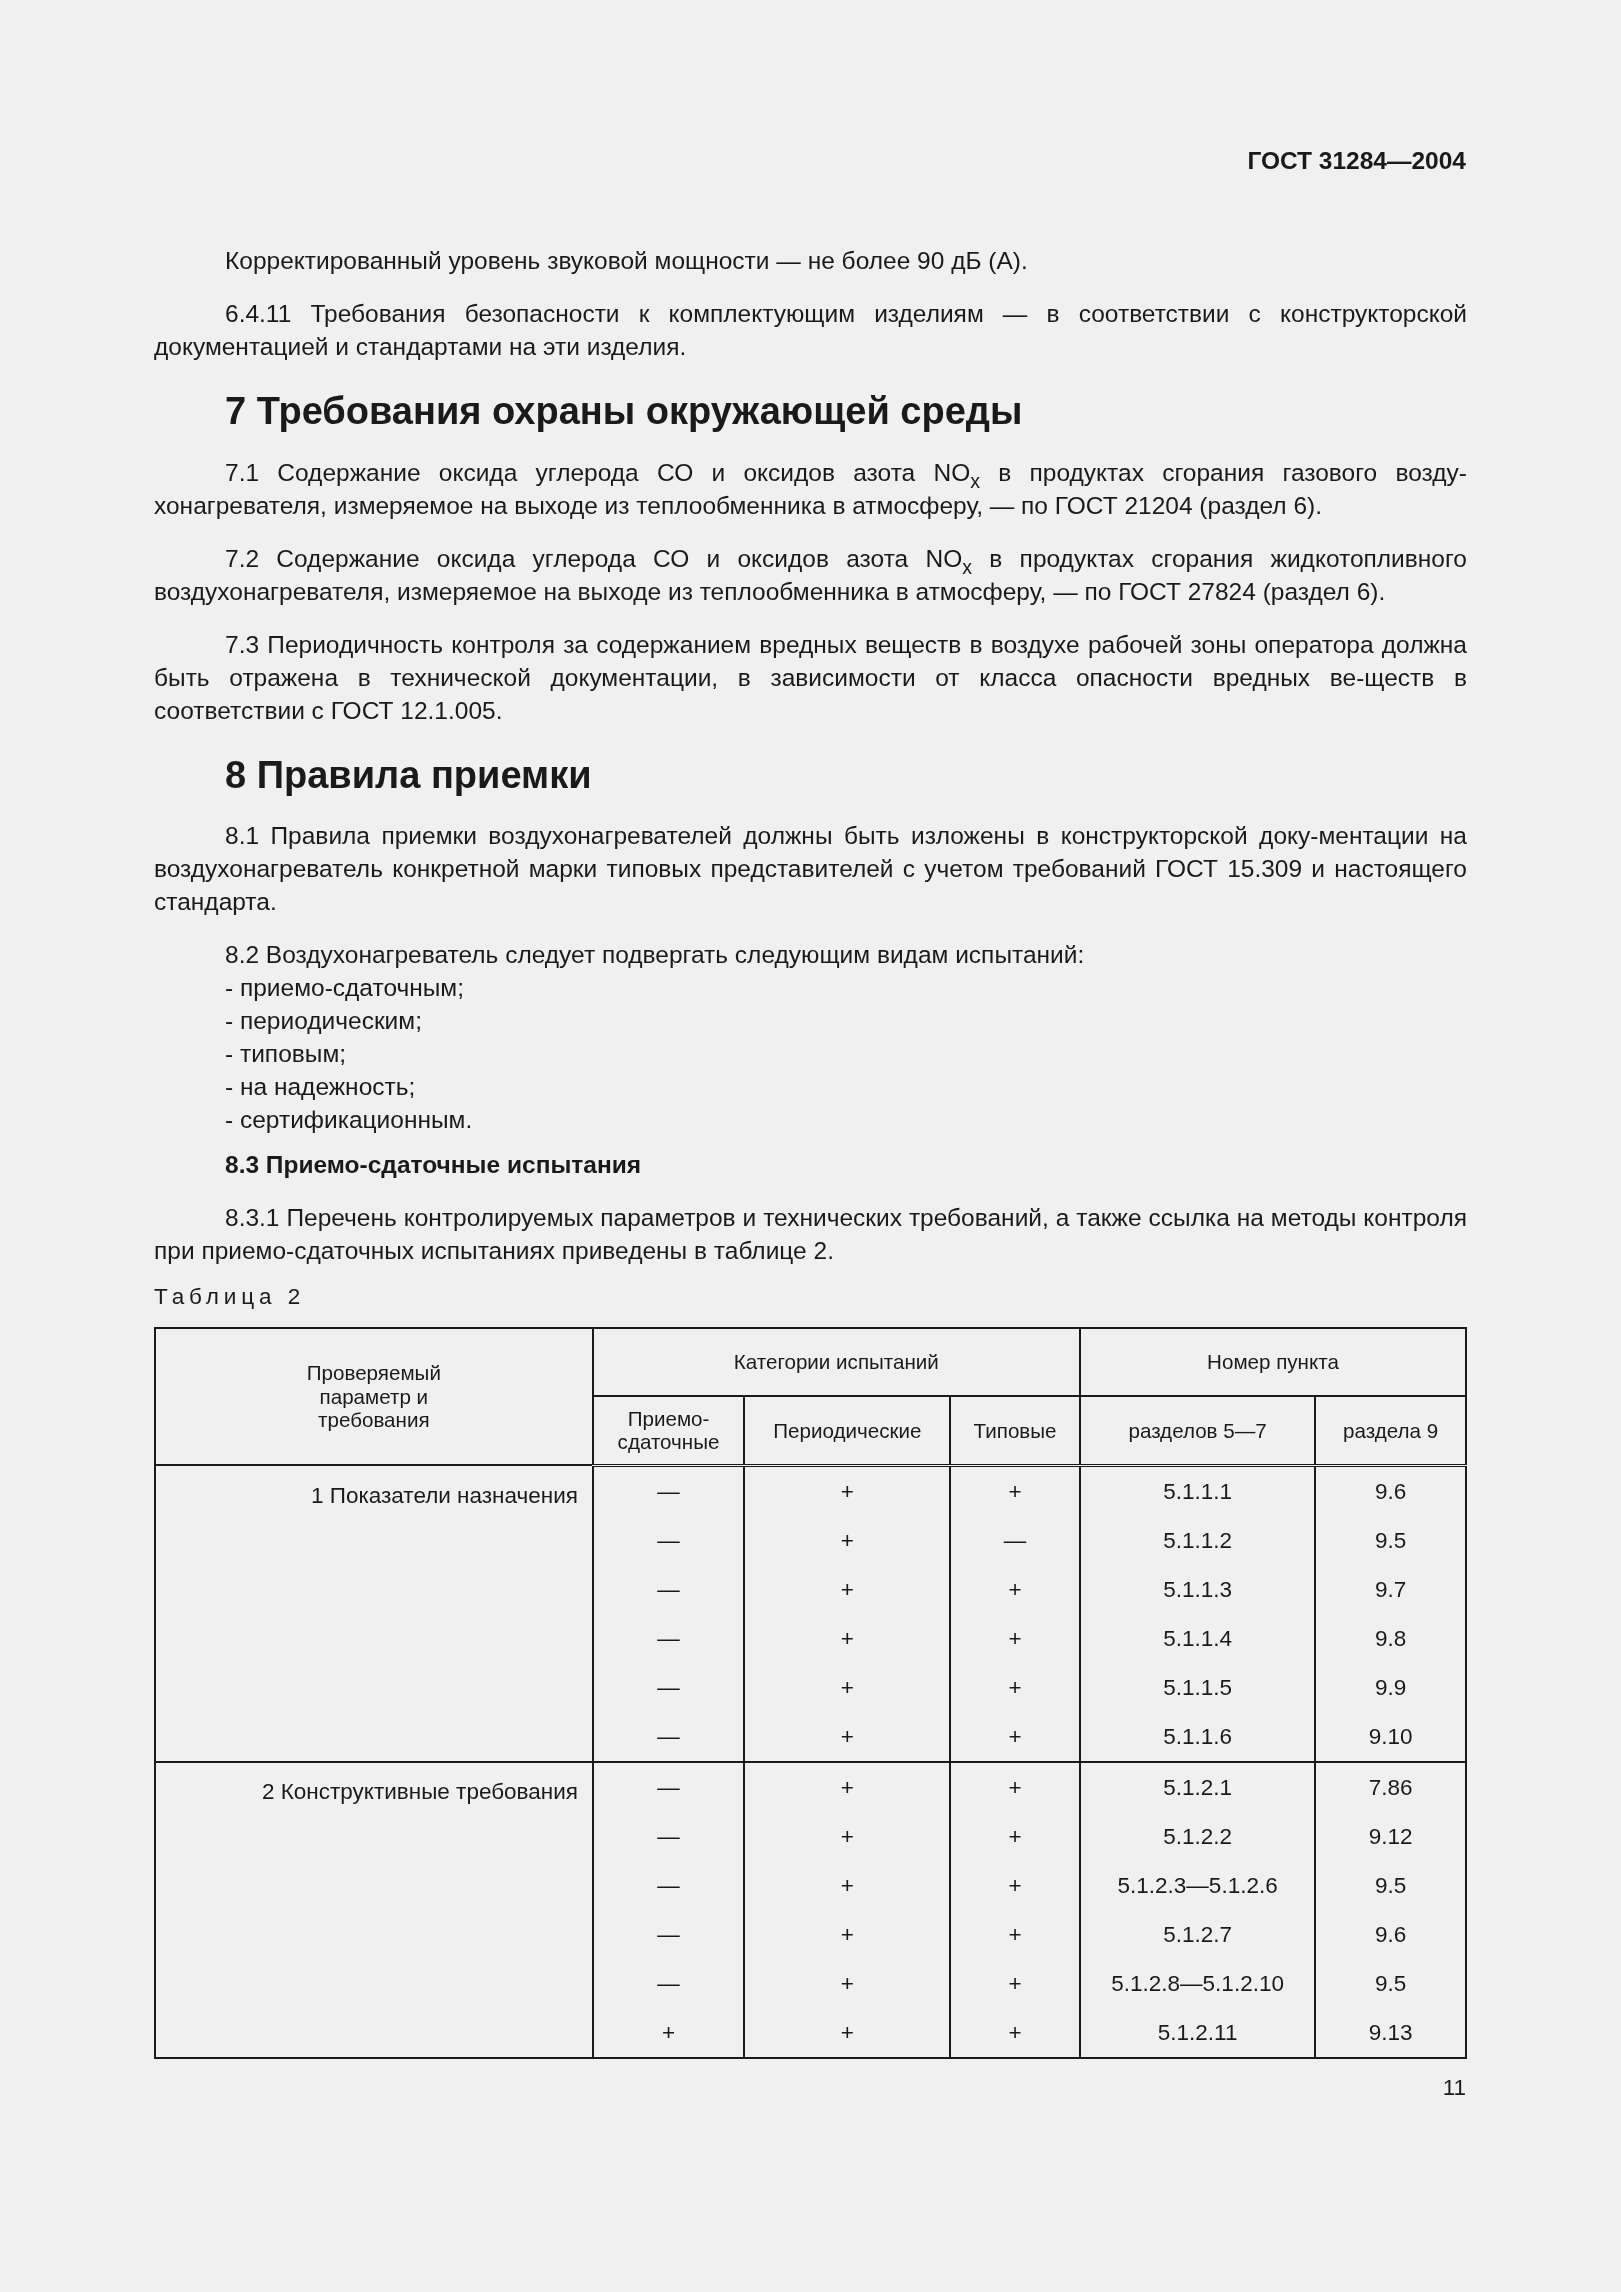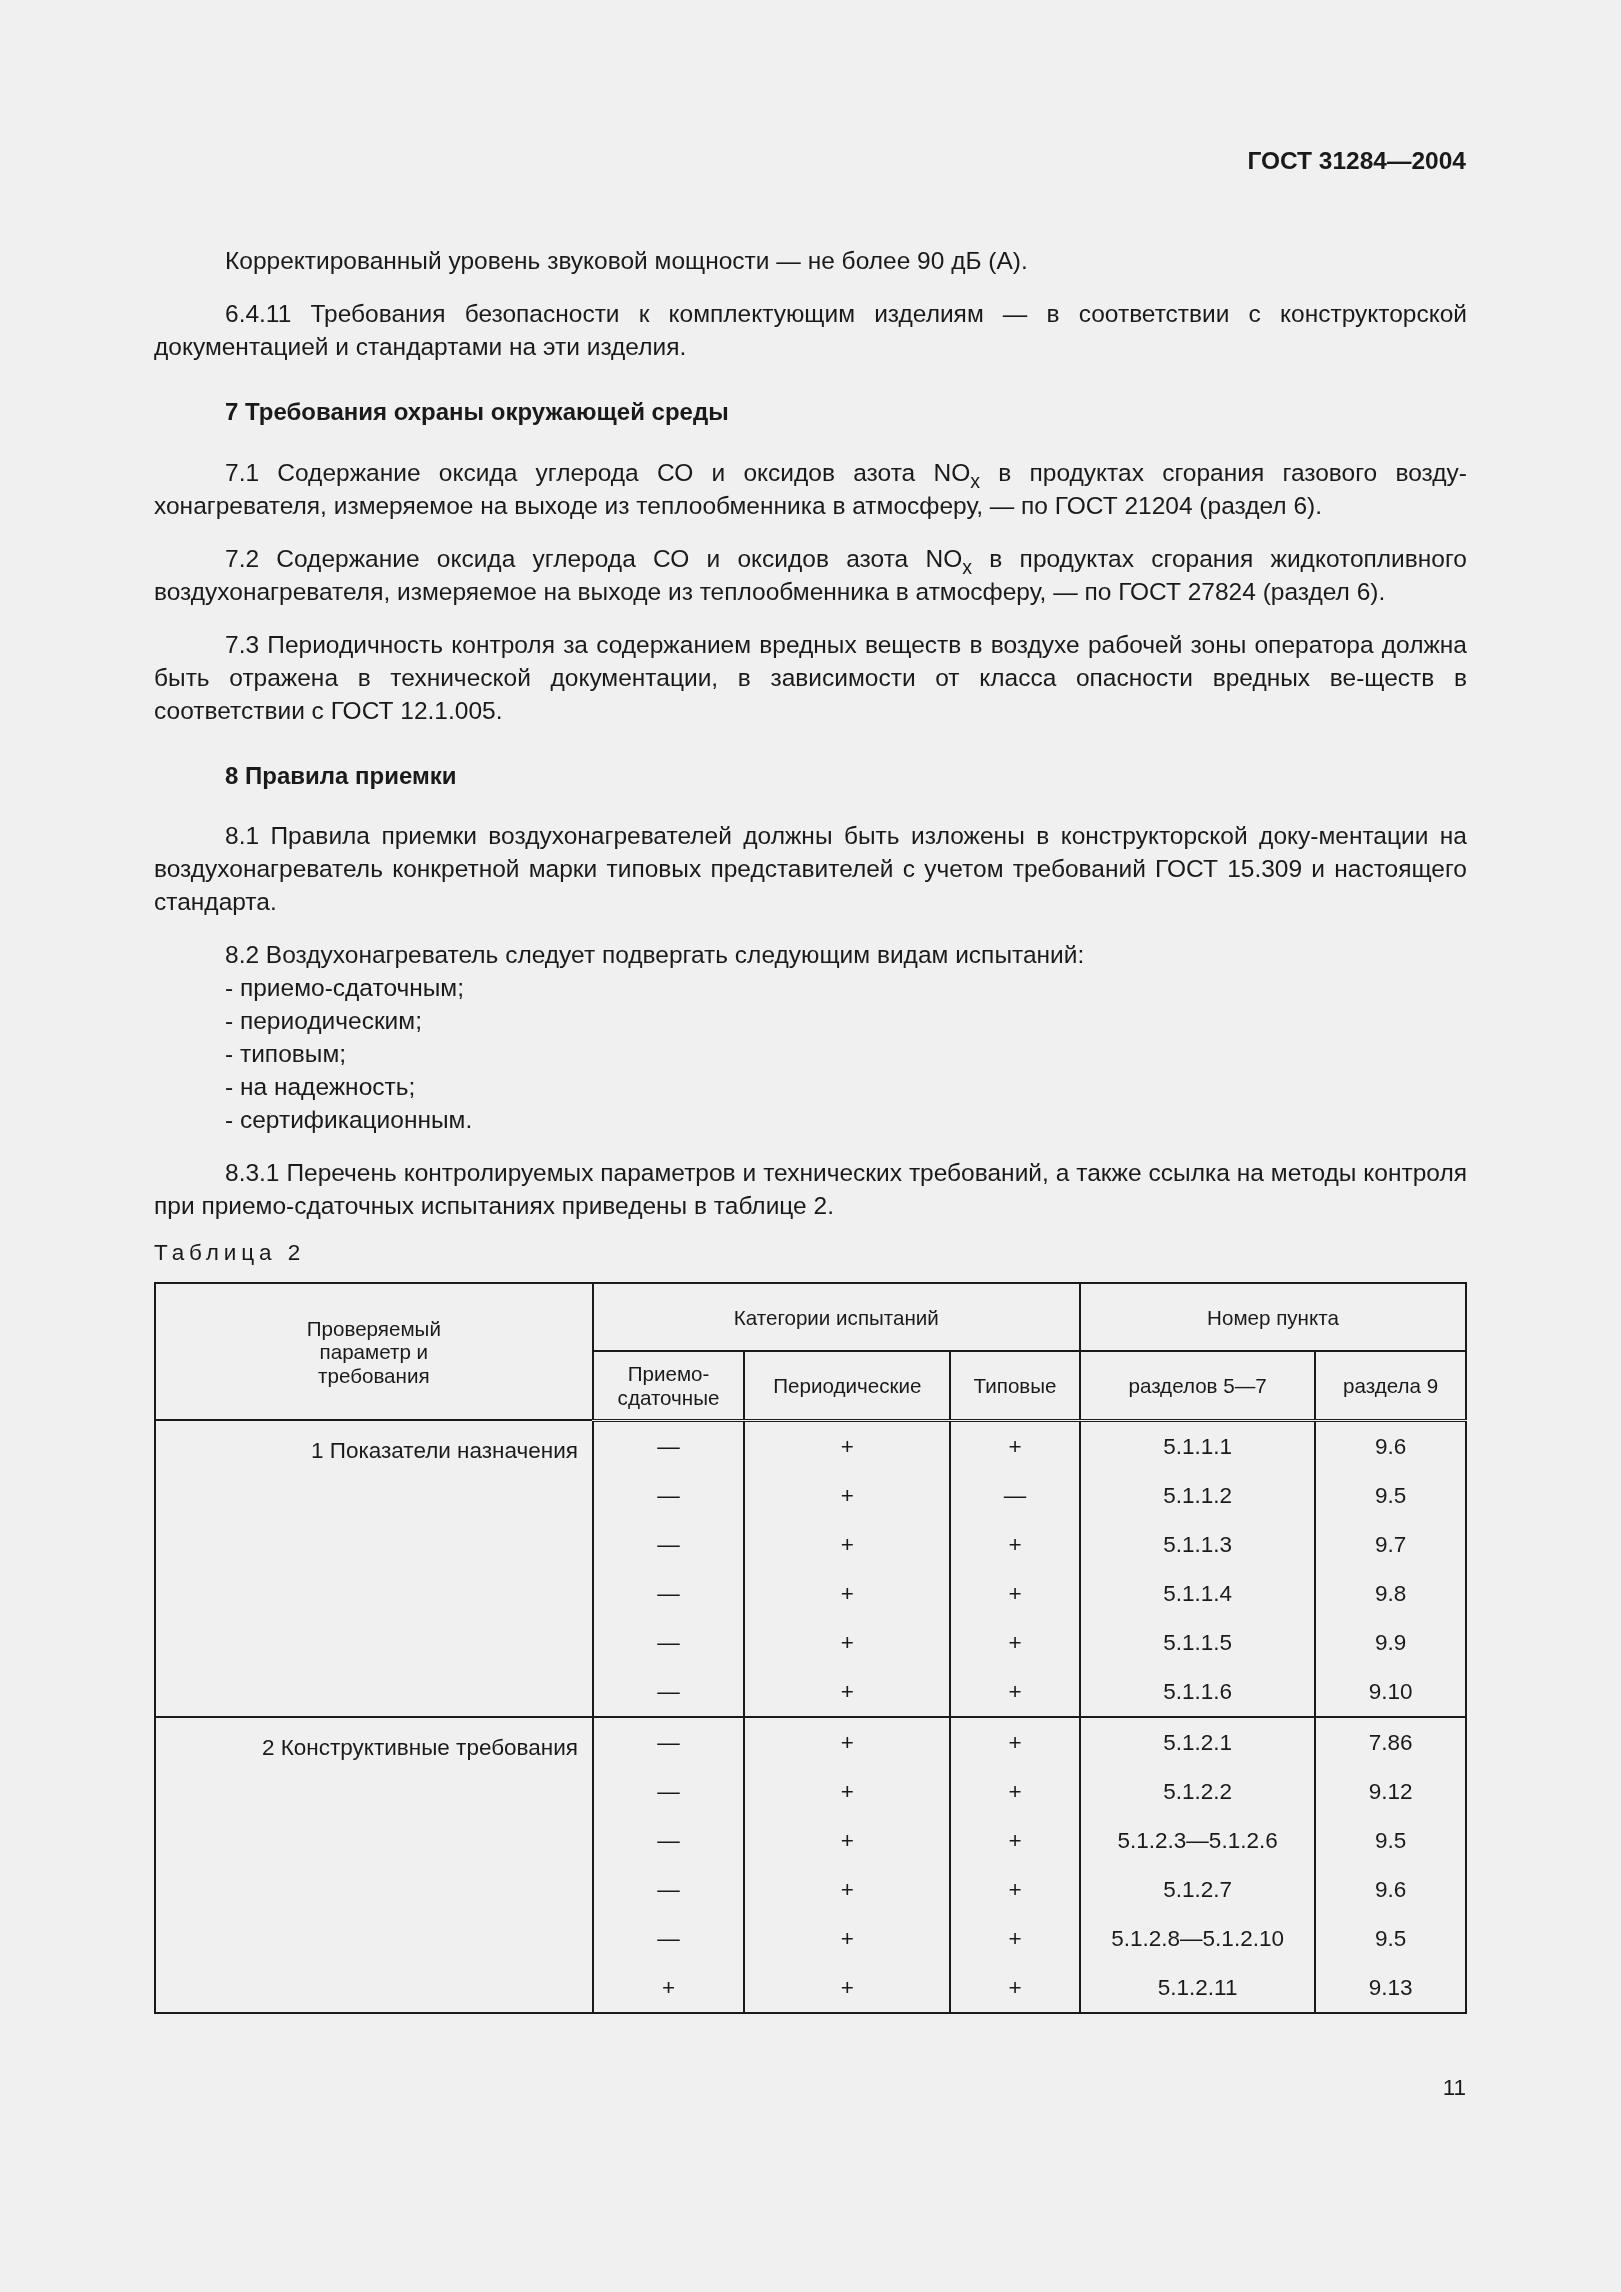--- a/index.html
+++ b/index.html
@@ -16,21 +16,21 @@
     font-weight: bold; font-size: 24.5px; margin-left: 36px;
   }
   .content {
     position: absolute; left: 154px; top: 224px; width: 1313px;
     font-size: 24.5px; line-height: 33px;
   }
   p { margin: 0; text-align: justify; }
   .indent { text-indent: 71px; margin-top: 20px; }
   .list-item { padding-left: 71px; }
   h2 {
-    font-size: 24px; font-weight: bold; margin: 30px 0 25.5px 71px; line-height: 37px;
+    font-size: 38px; font-weight: bold; margin: 30px 0 25.5px 71px; line-height: 37px;
   }
   h3 {
     font-size: 24.5px; font-weight: bold; margin: 12.7px 0 15.7px 71px; line-height: 32px;
   }
   sub { font-size: 19.6px; vertical-align: -6.9px; line-height: 0; }
   .caption { letter-spacing: 4.9px; margin: 13.7px 0 13.7px 0; font-size: 22.5px; }
   table.t2 {
     border-collapse: collapse; width: 1313px; font-size: 20.6px;
     border: 2.9px solid #1a1a1a;
   }
@@ -60,20 +60,21 @@
 
   <h2>8  Правила приемки</h2>
   <p class="indent">8.1 Правила приемки воздухонагревателей должны быть изложены в конструкторской доку-ментации на воздухонагреватель конкретной марки типовых представителей с учетом требований ГОСТ 15.309 и настоящего стандарта.</p>
   <p class="indent">8.2 Воздухонагреватель следует подвергать следующим видам испытаний:</p>
   <p class="list-item">- приемо-сдаточным;</p>
   <p class="list-item">- периодическим;</p>
   <p class="list-item">- типовым;</p>
   <p class="list-item">- на надежность;</p>
   <p class="list-item">- сертификационным.</p>
 
+  <h3>8.3 Приемо-сдаточные испытания</h3>
   <p class="indent">8.3.1 Перечень контролируемых параметров и технических требований, а также ссылка на методы контроля при приемо-сдаточных испытаниях приведены в таблице 2.</p>
 
   <p class="caption">Таблица 2</p>
 
   <table class="t2">
     <colgroup>
       <col style="width:438px">
         <col style="width:152px">
         <col style="width:206px">
         <col style="width:130px">

